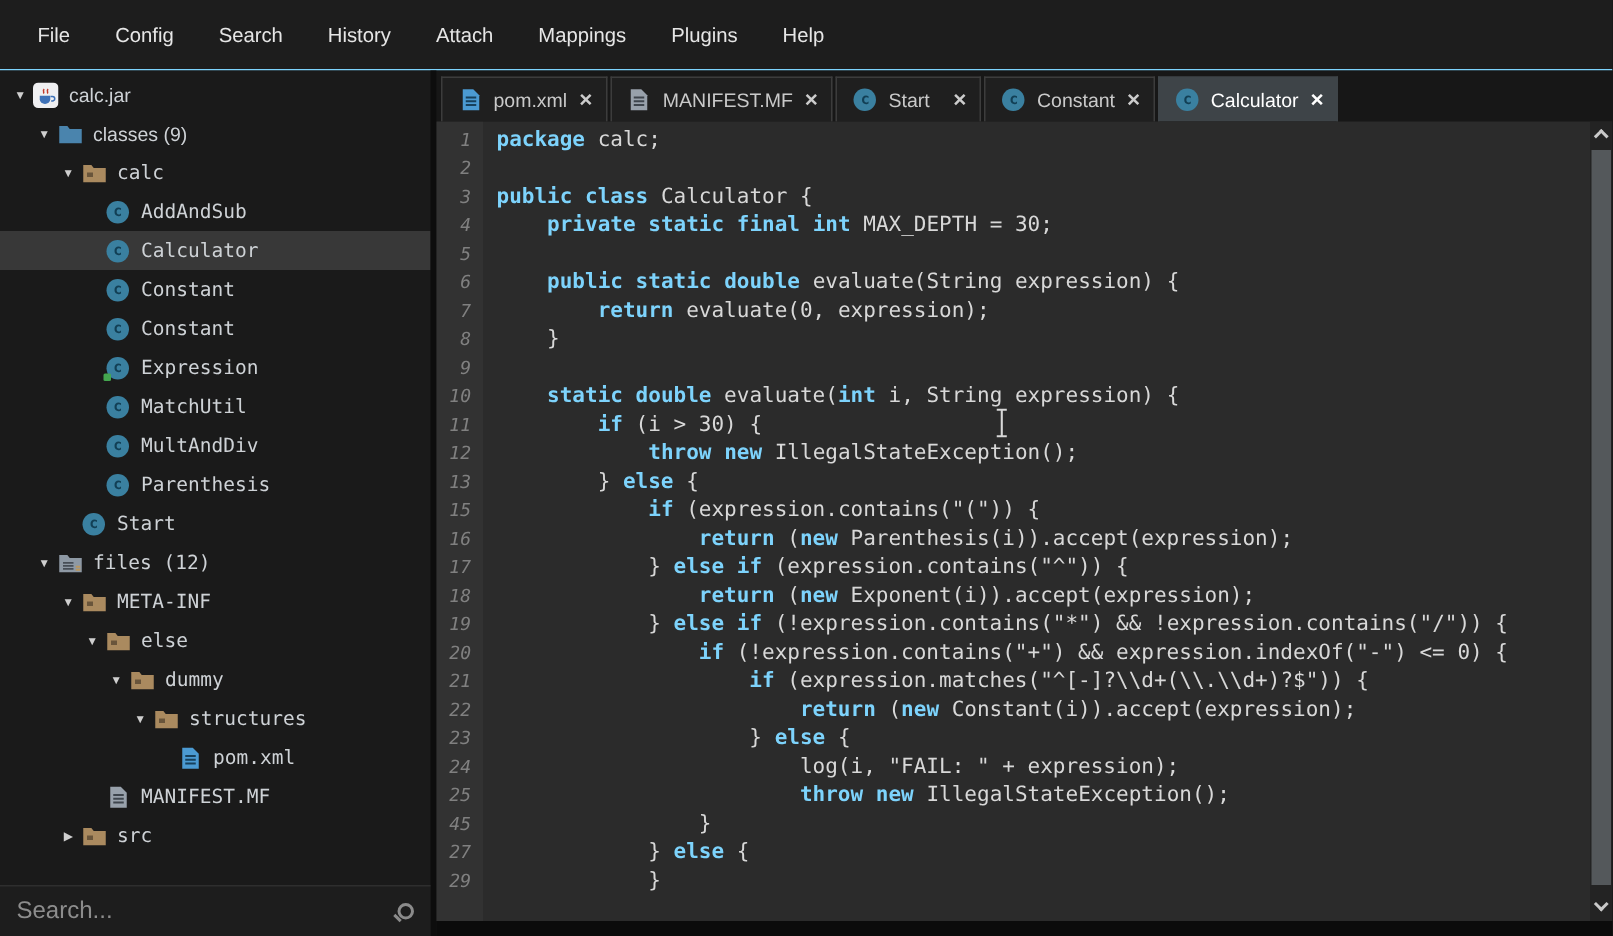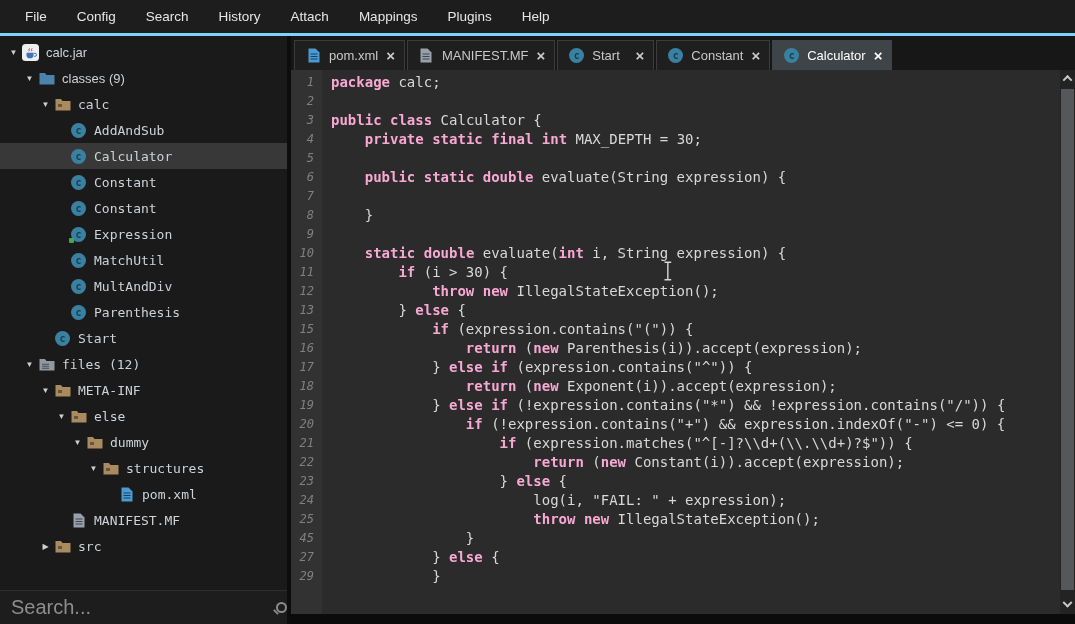--- a/index.html
+++ b/index.html
@@ -1,22 +1,22 @@
 <!DOCTYPE html>
 <html><head>
 <meta charset="utf-8">
 <style>
   * { margin:0; padding:0; box-sizing:border-box; }
   html,body { width:1075px; height:624px; overflow:hidden; background:#151515;
               font-family:"Liberation Sans", sans-serif; }
   .app { width:1075px; height:624px; display:flex; flex-direction:column; }
 
   
-  .menubar { height:36px; flex:none; display:flex; align-items:center; background:#1d1d1d;
-             color:#e6e6e6; font-size:13.5px; padding-left:10px; border-bottom:3px solid #7dd3fc; }
+  .menubar { height:47px; flex:none; display:flex; align-items:center; background:#1d1d1d;
+             color:#e6e6e6; font-size:13.5px; padding-left:10px; border-bottom:1px solid #7dd3fc; }
   .menu-item { padding:0 15px; height:100%; display:flex; align-items:center; cursor:default; }
 
   
   .main { flex:1; display:flex; min-height:0; }
 
   
   .sidebar { width:291px; flex:none; background:#1a1a1a; display:flex; flex-direction:column;
              border-right:4px solid #0d0d0d; }
   .tree { flex:1; overflow:hidden; padding-top:3px; }
   .tree-row { height:26px; display:flex; align-items:center; color:#ced2d6; font-size:13px; cursor:default; }
@@ -26,21 +26,21 @@
            justify-content:center; margin-right:6px; }
   .lab-mono { font-family:"DejaVu Sans Mono", monospace; letter-spacing:0; }
   .lab-sans { font-family:Liberation Sans, sans-serif; }
   .cls-circle { width:15px; height:15px; border-radius:50%; background:#3a80a0; color:#12404ف;
                 color:#123f55; font-family:"DejaVu Sans Mono", monospace; font-size:10px; font-weight:bold;
                 display:flex; align-items:center; justify-content:center; }
   .impl-dot { position:absolute; left:0; bottom:0; width:5px; height:5px; background:#44a64f; border-radius:1px; }
 
   .searchbox { height:34px; flex:none; border-top:1px solid #2e2e2e; background:#1d1d1d;
                display:flex; align-items:center; padding:0 11px; }
-  .searchbox input { flex:1; background:transparent; border:none; outline:none; color:#cfcfcf; font-size:20px;
+  .searchbox input { flex:1; background:transparent; border:none; outline:none; color:#cfcfcf; font-size:16px;
                      font-family:"Liberation Sans", sans-serif; }
   .searchbox input::placeholder { color:#8d8d8d; }
   .mag { width:11px; height:11px; border:2px solid #8b8b8b; border-radius:50%; position:relative; flex:none; }
   .mag::after { content:''; position:absolute; width:6px; height:2px; background:#8b8b8b;
                 transform:rotate(45deg); left:-5px; bottom:-2px; }
 
   
   .editor-col { flex:1; display:flex; flex-direction:column; min-width:0; background:#171717; }
   .tabstrip { height:34px; flex:none; display:flex; align-items:flex-end; padding-left:3px; gap:2px; }
   .tab { height:30px; display:flex; align-items:center; padding:0 9px; background:#1f1f1f;
@@ -52,21 +52,21 @@
   .tab .ticon { margin-right:0; }
 
   .editor { flex:1; position:relative; overflow:hidden; background:#2b2b2b; min-height:0; }
   .code { position:absolute; left:0; top:0; right:15px; bottom:0; padding-top:3px; overflow:hidden;
           font-family:"DejaVu Sans Mono", monospace; font-size:14px; line-height:19px; }
   .code::before { content:''; position:absolute; left:0; top:0; bottom:0; width:31px; background:#323232; }
   .cline { display:flex; height:19px; white-space:pre; position:relative; }
   .gut { width:31px; flex:none; text-align:right; padding-right:8px; color:#808080;
          font-style:italic; font-size:12px; line-height:19px; }
   .src { padding-left:9px; color:#d8d8d8; }
-  .src .k { color:#f9a8d4; font-weight:bold; }
+  .src .k { color:#7dd3fc; font-weight:bold; }
   .src .p { color:#d8d8d8; }
 
   
   .vscroll { position:absolute; right:0; top:0; bottom:0; width:15px; background:#232323; }
   .vs-btn { position:absolute; left:0; right:0; height:15px; display:flex; align-items:center; justify-content:center; }
   .vs-btn.up { top:1px; } .vs-btn.down { bottom:1px; }
   .chev { width:7px; height:7px; border-left:2px solid #c9c9c9; border-top:2px solid #c9c9c9; }
   .chev.u { transform:rotate(45deg) translate(1px,1px); }
   .chev.d { transform:rotate(225deg) translate(2px,2px); }
   .vs-thumb { position:absolute; left:1px; right:1px; top:19px; bottom:24px; background:#54585b; }
@@ -322,21 +322,21 @@
           </div>
         </div>
       <div class="editor">
         <div class="code" id="code">
             <div class="cline"><span class="gut">1</span><span class="src"><span class="k">package</span><span class="p"> calc;</span></span></div>
             <div class="cline"><span class="gut">2</span><span class="src"></span></div>
             <div class="cline"><span class="gut">3</span><span class="src"><span class="k">public</span><span class="p"> </span><span class="k">class</span><span class="p"> Calculator {</span></span></div>
             <div class="cline"><span class="gut">4</span><span class="src"><span class="p">    </span><span class="k">private</span><span class="p"> </span><span class="k">static</span><span class="p"> </span><span class="k">final</span><span class="p"> </span><span class="k">int</span><span class="p"> MAX_DEPTH = 30;</span></span></div>
             <div class="cline"><span class="gut">5</span><span class="src"></span></div>
             <div class="cline"><span class="gut">6</span><span class="src"><span class="p">    </span><span class="k">public</span><span class="p"> </span><span class="k">static</span><span class="p"> </span><span class="k">double</span><span class="p"> evaluate(String expression) {</span></span></div>
-            <div class="cline"><span class="gut">7</span></div>
+            <div class="cline"><span class="gut">7</span><span class="src"><span class="p">        </span><span class="k">return</span><span class="p"> evaluate(0, expression);</span></span></div>
             <div class="cline"><span class="gut">8</span><span class="src"><span class="p">    }</span></span></div>
             <div class="cline"><span class="gut">9</span><span class="src"></span></div>
             <div class="cline"><span class="gut">10</span><span class="src"><span class="p">    </span><span class="k">static</span><span class="p"> </span><span class="k">double</span><span class="p"> evaluate(</span><span class="k">int</span><span class="p"> i, String expression) {</span></span></div>
             <div class="cline"><span class="gut">11</span><span class="src"><span class="p">        </span><span class="k">if</span><span class="p"> (i &gt; 30) {</span></span></div>
             <div class="cline"><span class="gut">12</span><span class="src"><span class="p">            </span><span class="k">throw</span><span class="p"> </span><span class="k">new</span><span class="p"> IllegalStateException();</span></span></div>
             <div class="cline"><span class="gut">13</span><span class="src"><span class="p">        } </span><span class="k">else</span><span class="p"> {</span></span></div>
             <div class="cline"><span class="gut">15</span><span class="src"><span class="p">            </span><span class="k">if</span><span class="p"> (expression.contains("(")) {</span></span></div>
             <div class="cline"><span class="gut">16</span><span class="src"><span class="p">                </span><span class="k">return</span><span class="p"> (</span><span class="k">new</span><span class="p"> Parenthesis(i)).accept(expression);</span></span></div>
             <div class="cline"><span class="gut">17</span><span class="src"><span class="p">            } </span><span class="k">else</span><span class="p"> </span><span class="k">if</span><span class="p"> (expression.contains("^")) {</span></span></div>
             <div class="cline"><span class="gut">18</span><span class="src"><span class="p">                </span><span class="k">return</span><span class="p"> (</span><span class="k">new</span><span class="p"> Exponent(i)).accept(expression);</span></span></div>

